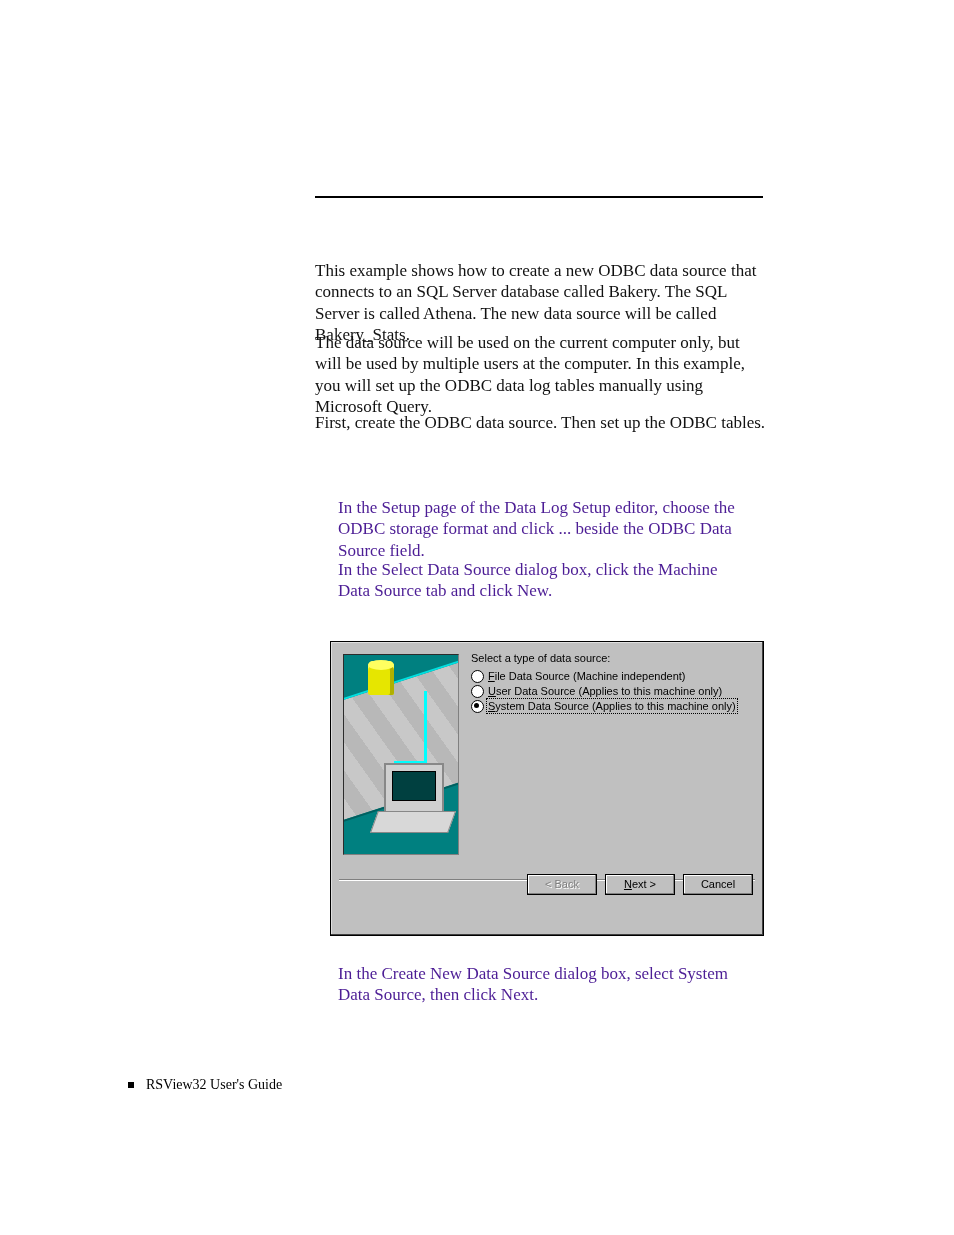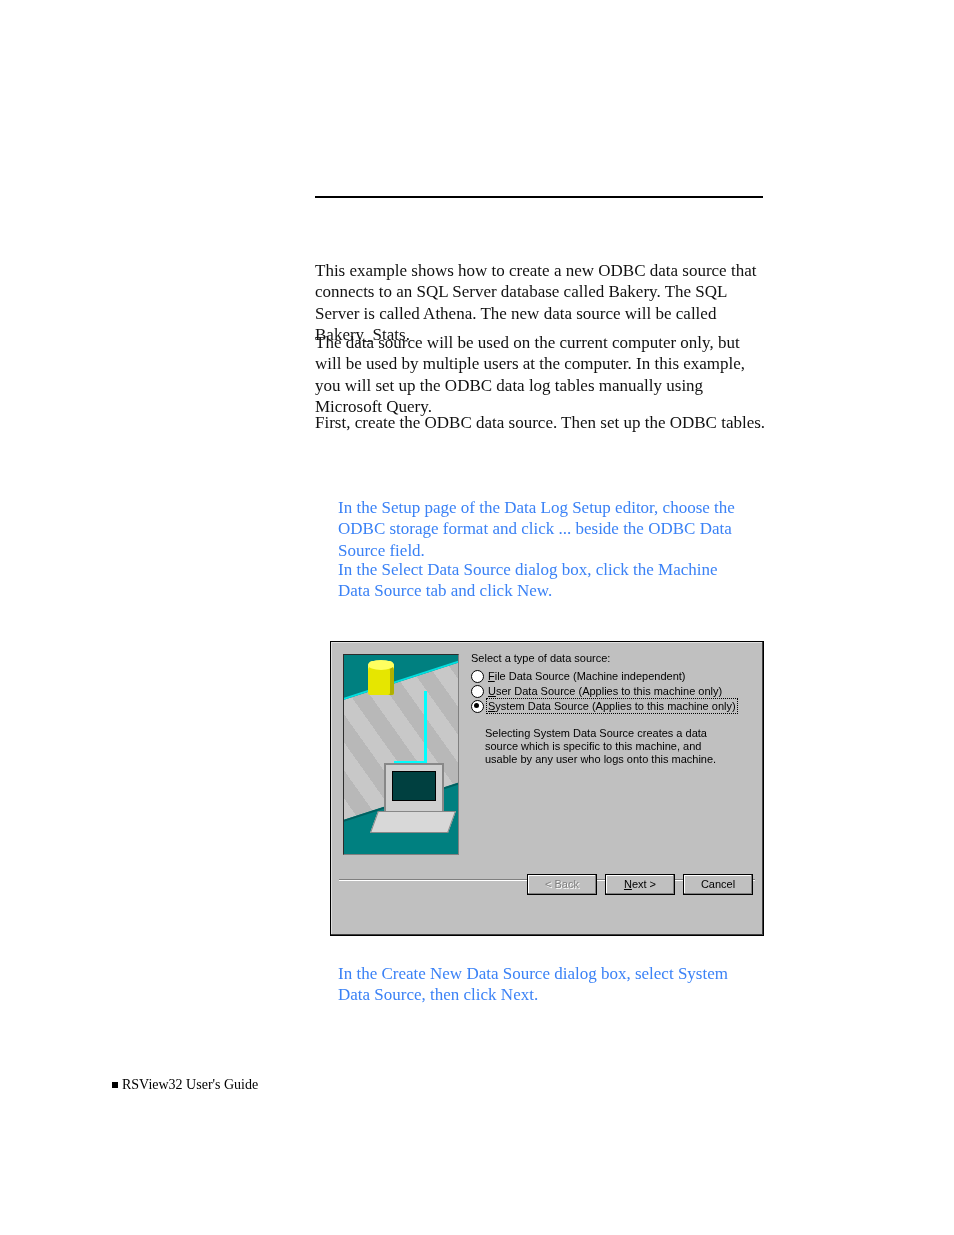--- a/index.html
+++ b/index.html
@@ -33,21 +33,21 @@
   }
   .p1 { top: 252px; margin-top: 8px; }
   .p2 { top: 332px; }
   .p3 { top: 412px; }
   .step-text {
     position: absolute;
     left: 338px;
     width: 410px;
     font-size: 17px;
     line-height: 1.25;
-    color: #3b82f6;
+    color: #4c1d95;
   }
   .s1 { top: 497px; }
   .s2 { top: 559px; }
   .s3 { top: 963px; }
 
   
   .dialog {
     position: absolute;
     left: 330px;
     top: 641px;
@@ -212,27 +212,27 @@
     padding: 0;
   }
   .btn.disabled {
     color: #808080;
     text-shadow: 1px 1px 0 #ffffff;
   }
   .btn .ul { text-decoration: underline; }
 
   .footer {
     position: absolute;
-    left: 112px;
+    left: 128px;
     top: 1077px;
     font-size: 14px;
     color: #000;
     display: flex;
     align-items: center;
-    gap: 4px;
+    gap: 12px;
   }
   .bullet {
     width: 6px; height: 6px;
     background: #000;
     display: inline-block;
   }
 </style>
 </head>
 <body>
 
@@ -267,21 +267,20 @@
         </div>
         <div class="radio-row">
           <span class="radio"></span>
           <span class="underlined">User Data Source (Applies to this machine only)</span>
         </div>
         <div class="radio-row">
           <span class="radio checked"></span>
           <span class="underlined focus-label">System Data Source (Applies to this machine only)</span>
         </div>
 
-        <div class="desc">Selecting System Data Source creates a data source which is specific to this machine, and usable by any user who logs onto this machine.</div>
       </div>
 
       <div class="sep"></div>
 
       <div class="btnrow">
         <button class="btn disabled">&lt; Back</button>
         <button class="btn"><span class="ul">N</span><span>ext &gt;</span></button>
         <button class="btn">Cancel</button>
       </div>
     </div>

